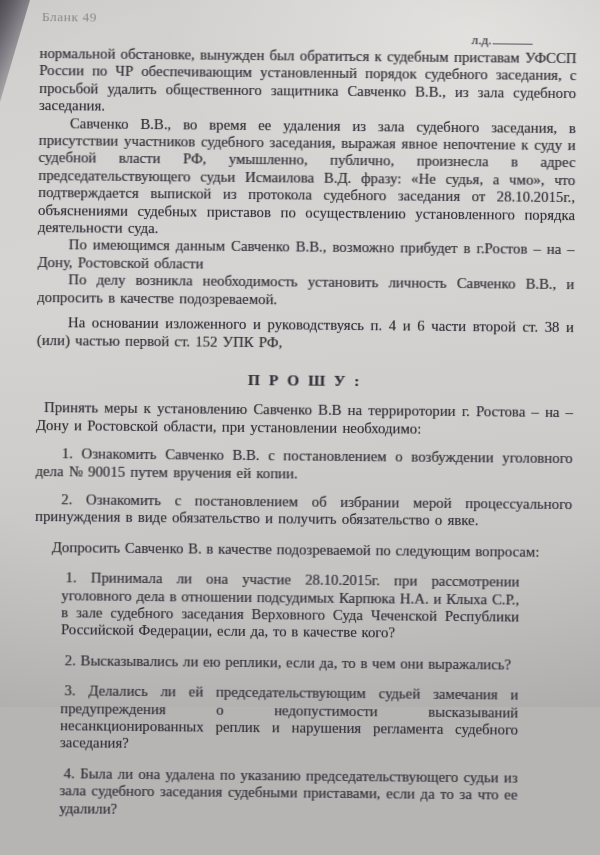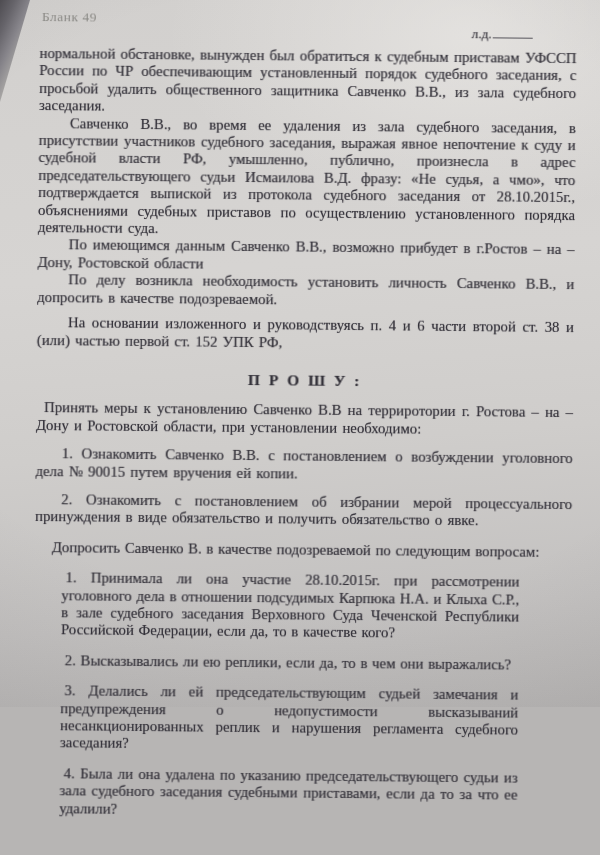--- a/index.html
+++ b/index.html
@@ -50,21 +50,21 @@
     height: 24px;
   }
   .blank-note {
     color: #8b8a86;
     letter-spacing: 0.5px;
     text-shadow: none;
     margin-left: 2px;
   }
   .ld-wrap {
     margin-right: 44px;
-    margin-top: 13px;
+    margin-top: 19px;
     color: #45434a;
   }
   .ld-line {
     display: inline-block;
     width: 40px;
     height: 0.85em;
     border-bottom: 1.4px solid #55535a;
     margin-left: 1px;
     vertical-align: baseline;
   }

